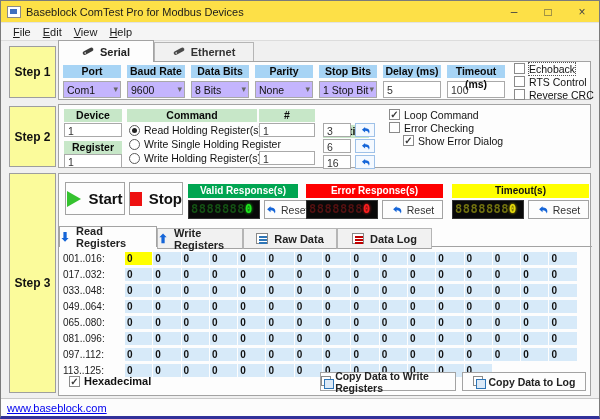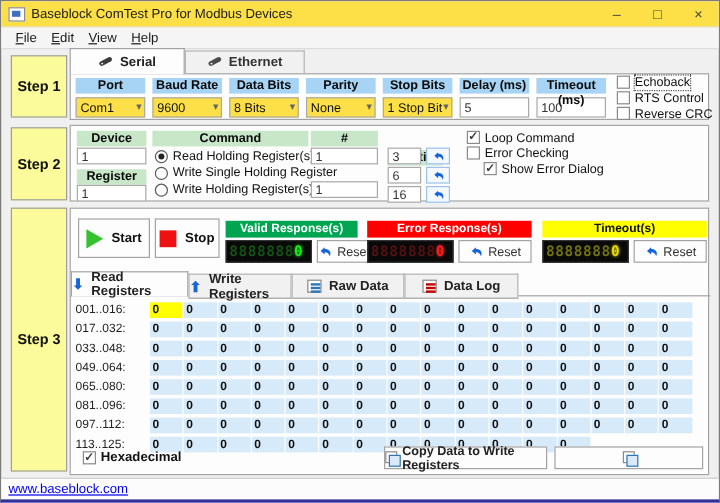--- a/index.html
+++ b/index.html
@@ -44,21 +44,21 @@
                   border:1px solid #a3a3a3; border-bottom:none; z-index:3; }
   #tab-ethernet { left:153px; top:41px; width:100px; height:19px; background:#f1f1f1;
                   border:1px solid #b5b5b5; border-bottom:none; color:#333; }
 
   
   #s1-fields { position:absolute; left:4px; top:3px; display:flex; gap:6px; }
   .s1col { width:58px; }
   .chead { height:13px; font-size:10.5px; font-weight:bold; color:#0a0a0a; text-align:center; line-height:13px; }
   .blue  { background:#a7d4f5; }
   .green { background:#c7e7c8; }
-  .combo { margin-top:3px; height:17px; background:#fde047; border:1px solid #a9a9a9; display:flex;
+  .combo { margin-top:3px; height:17px; background:#c4b5fd; border:1px solid #a9a9a9; display:flex;
            align-items:center; font-size:10.5px; color:#111; padding-left:3px; position:relative; }
   .combo .cArr { position:absolute; right:2px; top:2px; font-size:9px; color:#666; }
   .tinput { margin-top:3px; height:17px; background:#fff; border:1px solid #a9a9a9;
             font-size:10.5px; color:#333; padding:2px 0 0 3px; }
 
   
   .ck { display:flex; align-items:center; gap:4px; font-size:10.5px; color:#111; cursor:default; white-space:nowrap; }
   .ckbox { width:11px; height:11px; background:#fff; border:1px solid #8a8a8a; flex:none;
            font-size:10px; line-height:9px; text-align:center; color:#3a3a3a; font-weight:bold; }
   .ck .lbl.focus { outline:1px dotted #555; }
@@ -73,21 +73,21 @@
   .abs { position:absolute; }
   .s2input { background:#fff; border:1px solid #a9a9a9; font-size:10.5px; color:#333; padding:1px 0 0 3px; height:14px; }
   .undoBtn { width:20px; height:14px; border:1px solid #9ec1e8; background:#f4f9ff; display:flex;
              align-items:center; justify-content:center; cursor:default; }
   .funcrow { display:flex; gap:4px; margin-bottom:2px; }
   #s2-checks .ck { height:13px; }
 
   
   .bigbtn { position:absolute; top:8px; height:33px; background:#fdfdfd; border:1px solid #a3a3a3;
             display:flex; align-items:center; justify-content:center; gap:7px;
-            font-size:11px; font-weight:bold; color:#111; cursor:default; }
+            font-size:15px; font-weight:bold; color:#111; cursor:default; }
   #btn-start { left:6px;  width:60px; }
   #btn-stop  { left:70px; width:54px; }
   .playTri { width:0; height:0; border-left:14px solid #35c22f; border-top:8px solid transparent; border-bottom:8px solid transparent; }
   .stopSq  { width:14px; height:14px; background:#ee1111; }
 
   .counter { position:absolute; top:10px; }
   #cnt-valid   { left:129px; width:110px; }
   #cnt-error   { left:247px; width:137px; }
   #cnt-timeout { left:393px; width:137px; }
   .cnthead { height:14px; font-size:10px; font-weight:bold; text-align:center; line-height:14px; }
@@ -545,20 +545,21 @@
     <label class="ck" id="hexrow">
       <span class="ckbox">✓</span>
       <span class="lbl">Hexadecimal</span>
     </label>
     <div class="copybtn" id="copy-write">
       <span class="copyIco"></span>
       <span>Copy Data to Write Registers</span>
     </div>
     <div class="copybtn" id="copy-log">
       <span class="copyIco"></span>
+      <span>Copy Data to Log</span>
     </div>
   </div>
 
   <div class="statusbar">
     <a>www.baseblock.com</a>
   </div>
 
 </div>
 
 </body></html>

